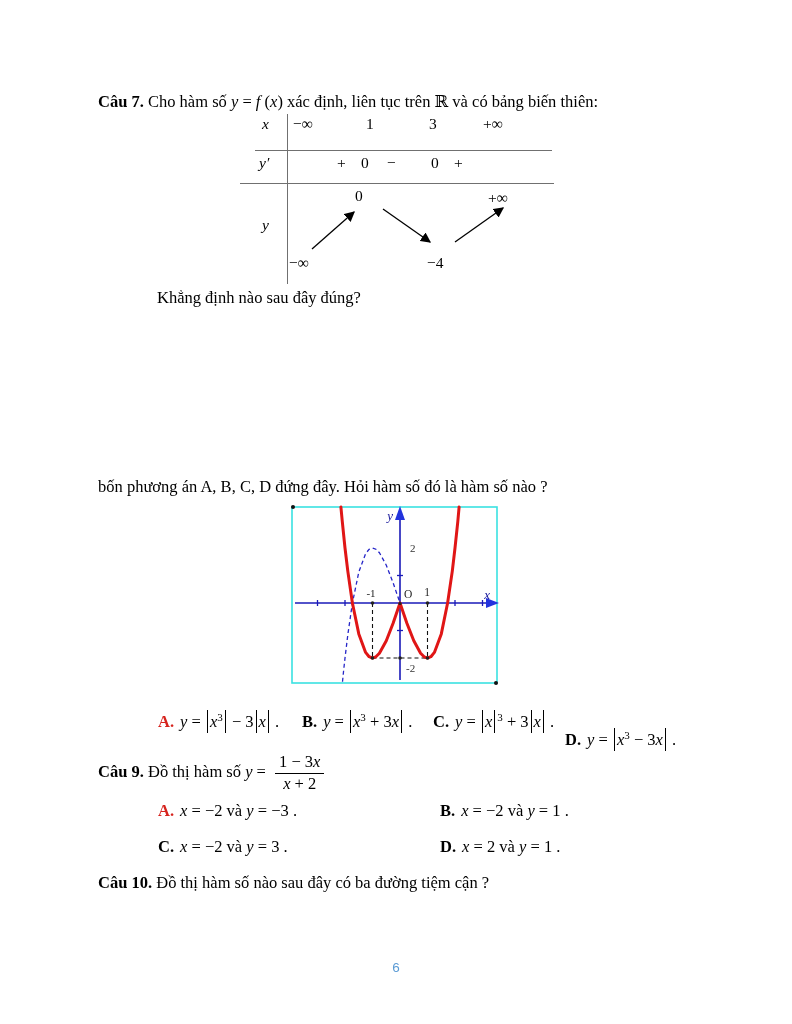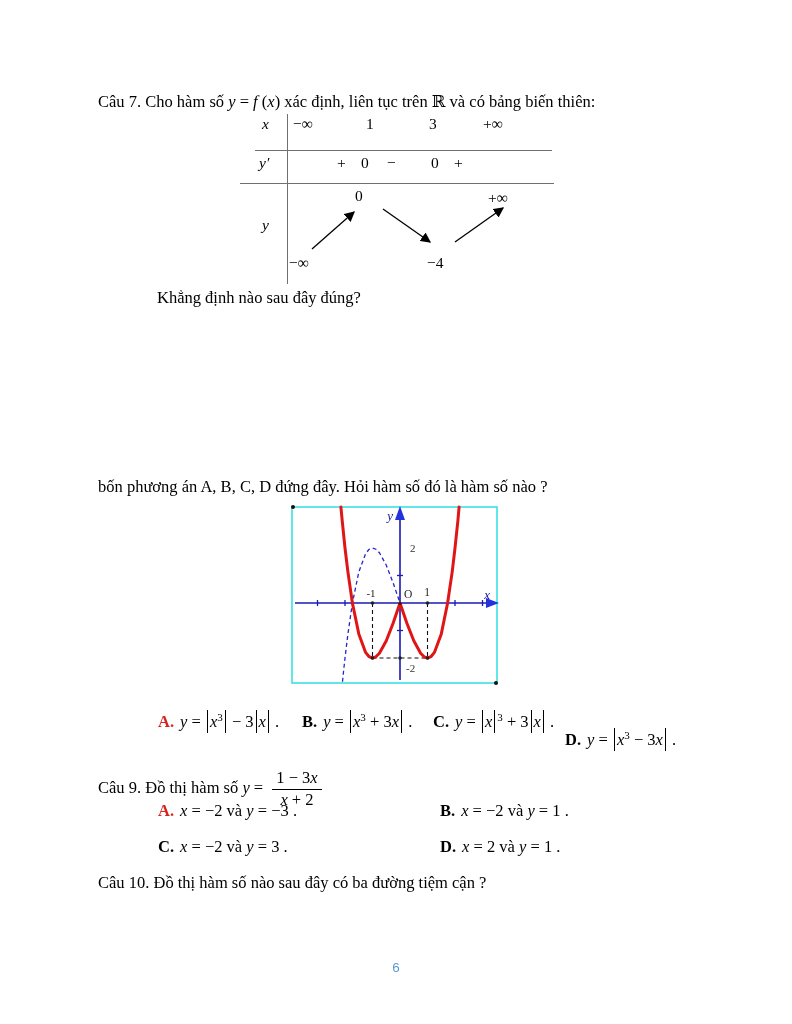--- a/index.html
+++ b/index.html
@@ -1,25 +1,25 @@
 <!DOCTYPE html>
 <html><head>
 <meta charset="utf-8">
 <style>
   *{margin:0;padding:0;box-sizing:border-box}
   html,body{background:#fff}
   .page{position:relative;width:792px;height:1024px;background:#fff;overflow:hidden;
         font-family:"Liberation Serif","DejaVu Serif",serif;color:#000;font-size:16.5px}
   .abs{position:absolute;white-space:nowrap}
-  .bold{font-weight:normal}
+  .bold{font-weight:bold}
   .red{color:#d6231d}
   .mi{font-style:italic}
   sup{font-size:11px;line-height:0;vertical-align:6px}
   .vbar{display:inline-block;width:1px;background:#000;height:23px;vertical-align:-6px;margin:0 2px}
-  .frac{display:inline-block;vertical-align:middle;text-align:center;margin:16px 5px;line-height:1.15}
+  .frac{display:inline-block;vertical-align:middle;text-align:center;margin:0 5px;line-height:1.15}
   .frac .num{display:block;padding:0 4px 1px}
   .frac .den{display:block;border-top:1.2px solid #000;padding:1px 4px 0}
   
   .tbl{position:absolute;left:240px;top:112px;width:314px;height:172px;font-size:15.5px}
   .cell{position:absolute;white-space:nowrap}
   .line{position:absolute;background:#707070}
   .arrows{position:absolute;left:0;top:0}
   
   .opt{position:absolute;white-space:nowrap}
   .opt .letter{font-weight:bold;margin-right:6px}

